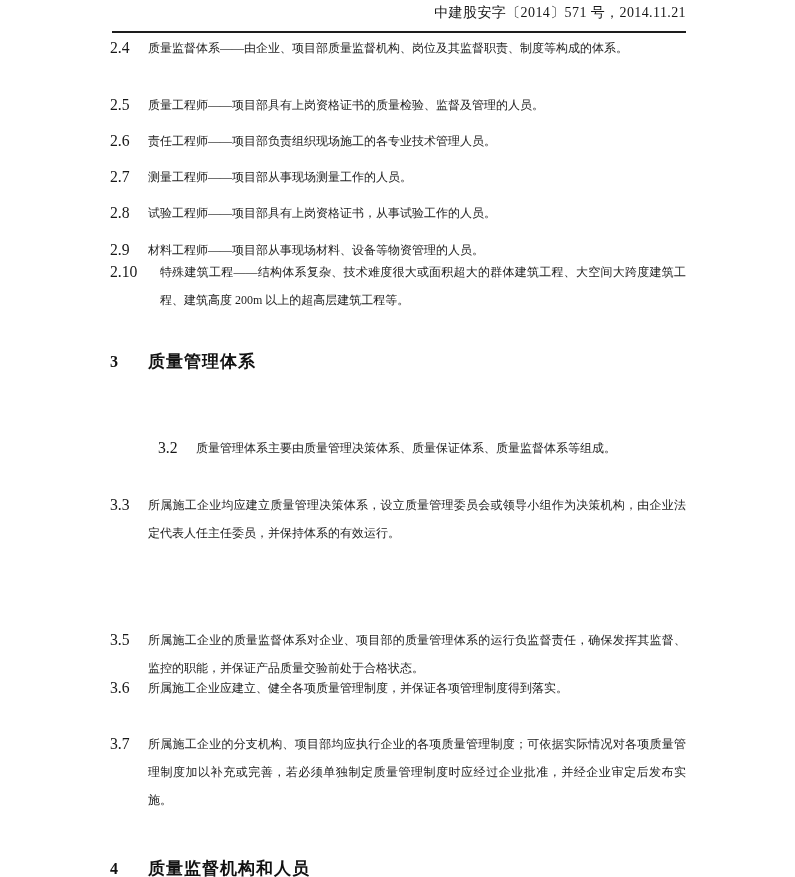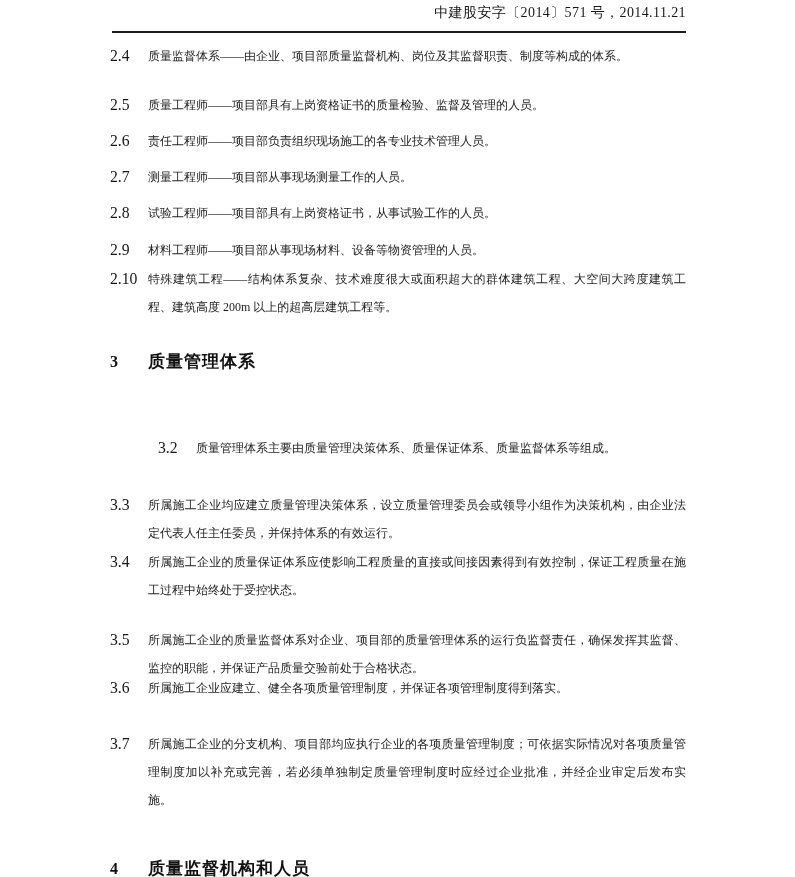--- a/index.html
+++ b/index.html
@@ -78,21 +78,21 @@
     font-weight: bold;
     color: #111;
   }
 </style>
 </head>
 <body>
 
 <div class="page">
   <div class="doc-header">中建股安字〔2014〕571 号，2014.11.21</div>
   <div class="header-rule"></div>
-<div class="clause" style="top: 42px;">
+<div class="clause" style="top: 34px;">
     <span class="num">2.4</span>
     <span class="text">质量监督体系——由企业、项目部质量监督机构、岗位及其监督职责、制度等构成的体系。</span>
   </div>
     <div class="clause" style="top: 91px;">
     <span class="num">2.5</span>
     <span class="text">质量工程师——项目部具有上岗资格证书的质量检验、监督及管理的人员。</span>
   </div>
     <div class="clause" style="top: 127px;">
     <span class="num">2.6</span>
     <span class="text">责任工程师——项目部负责组织现场施工的各专业技术管理人员。</span>
@@ -102,39 +102,35 @@
     <span class="text">测量工程师——项目部从事现场测量工作的人员。</span>
   </div>
     <div class="clause" style="top: 199px;">
     <span class="num">2.8</span>
     <span class="text">试验工程师——项目部具有上岗资格证书，从事试验工作的人员。</span>
   </div>
     <div class="clause" style="top: 236px;">
     <span class="num">2.9</span>
     <span class="text">材料工程师——项目部从事现场材料、设备等物资管理的人员。</span>
   </div>
-    <div class="clause" style="top: 265px;">
+    <div class="clause" style="top: 258px; gap: 12px;">
     <span class="num">2.10</span>
     <span class="text">特殊建筑工程——结构体系复杂、技术难度很大或面积超大的群体建筑工程、大空间大跨度建筑工程、建筑高度 200m 以上的超高层建筑工程等。</span>
   </div>
     <div class="sec-heading" style="top: 348px;">
     <span class="num">3</span>
     <span class="title">质量管理体系</span>
   </div>
     <div class="clause" style="top: 434px; margin-left: 48px;">
     <span class="num">3.2</span>
     <span class="text">质量管理体系主要由质量管理决策体系、质量保证体系、质量监督体系等组成。</span>
   </div>
     <div class="clause" style="top: 491px;">
     <span class="num">3.3</span>
     <span class="text">所属施工企业均应建立质量管理决策体系，设立质量管理委员会或领导小组作为决策机构，由企业法定代表人任主任委员，并保持体系的有效运行。</span>
-  </div>
-    <div class="clause" style="top: 548px;">
-    <span class="num">3.4</span>
-    <span class="text">所属施工企业的质量保证体系应使影响工程质量的直接或间接因素得到有效控制，保证工程质量在施工过程中始终处于受控状态。</span>
   </div>
     <div class="clause" style="top: 626px;">
     <span class="num">3.5</span>
     <span class="text">所属施工企业的质量监督体系对企业、项目部的质量管理体系的运行负监督责任，确保发挥其监督、监控的职能，并保证产品质量交验前处于合格状态。</span>
   </div>
     <div class="clause" style="top: 674px;">
     <span class="num">3.6</span>
     <span class="text">所属施工企业应建立、健全各项质量管理制度，并保证各项管理制度得到落实。</span>
   </div>
     <div class="clause" style="top: 730px;">

